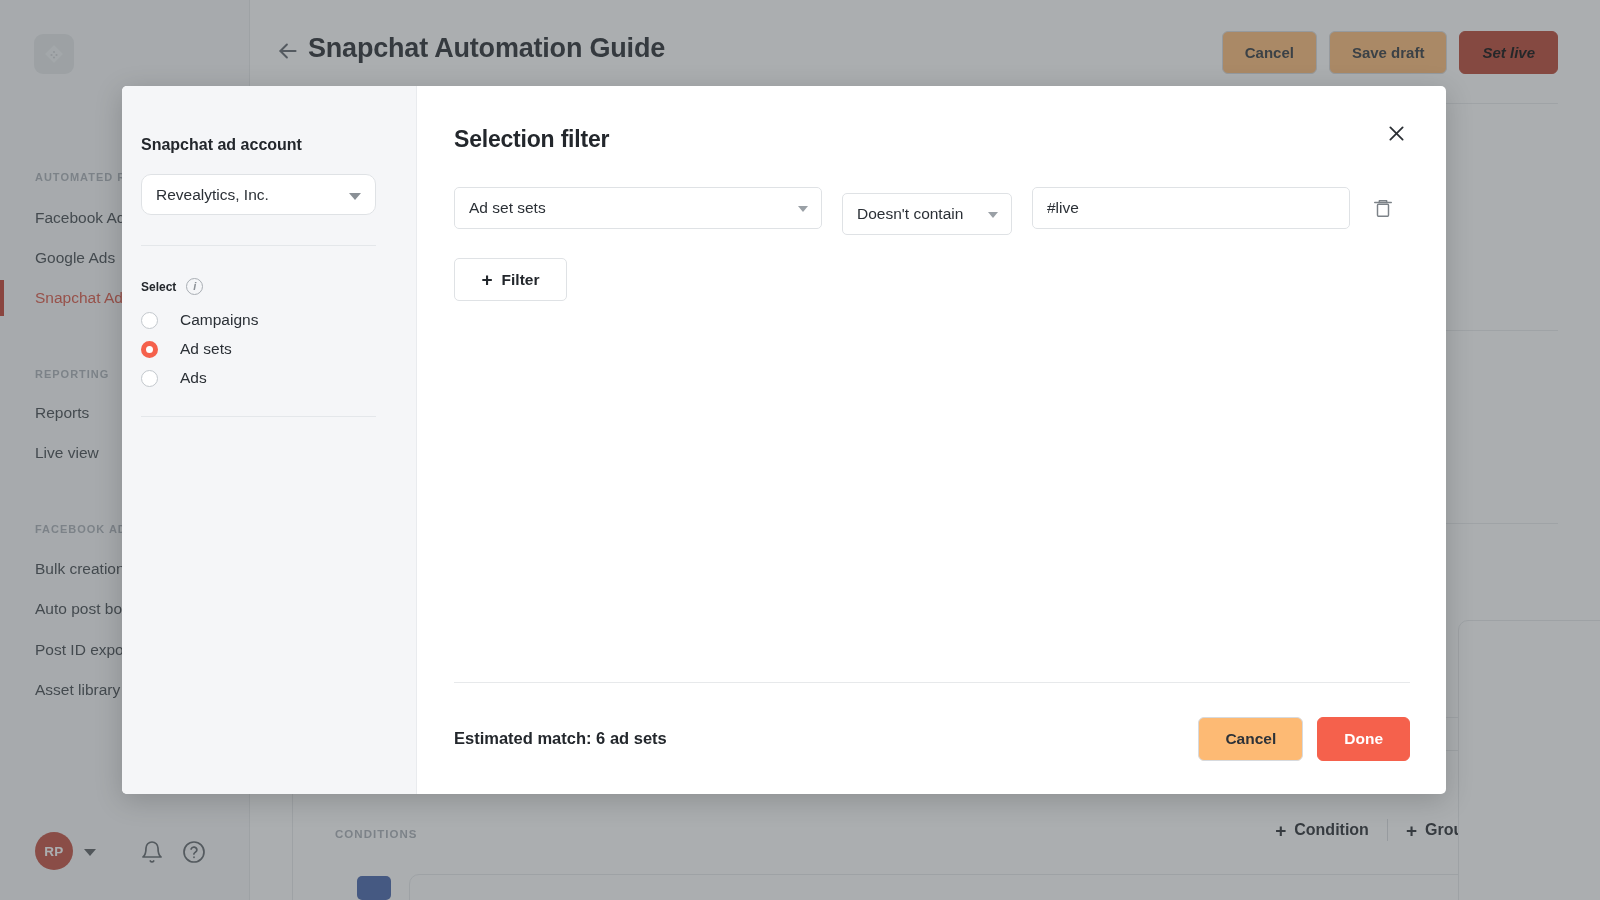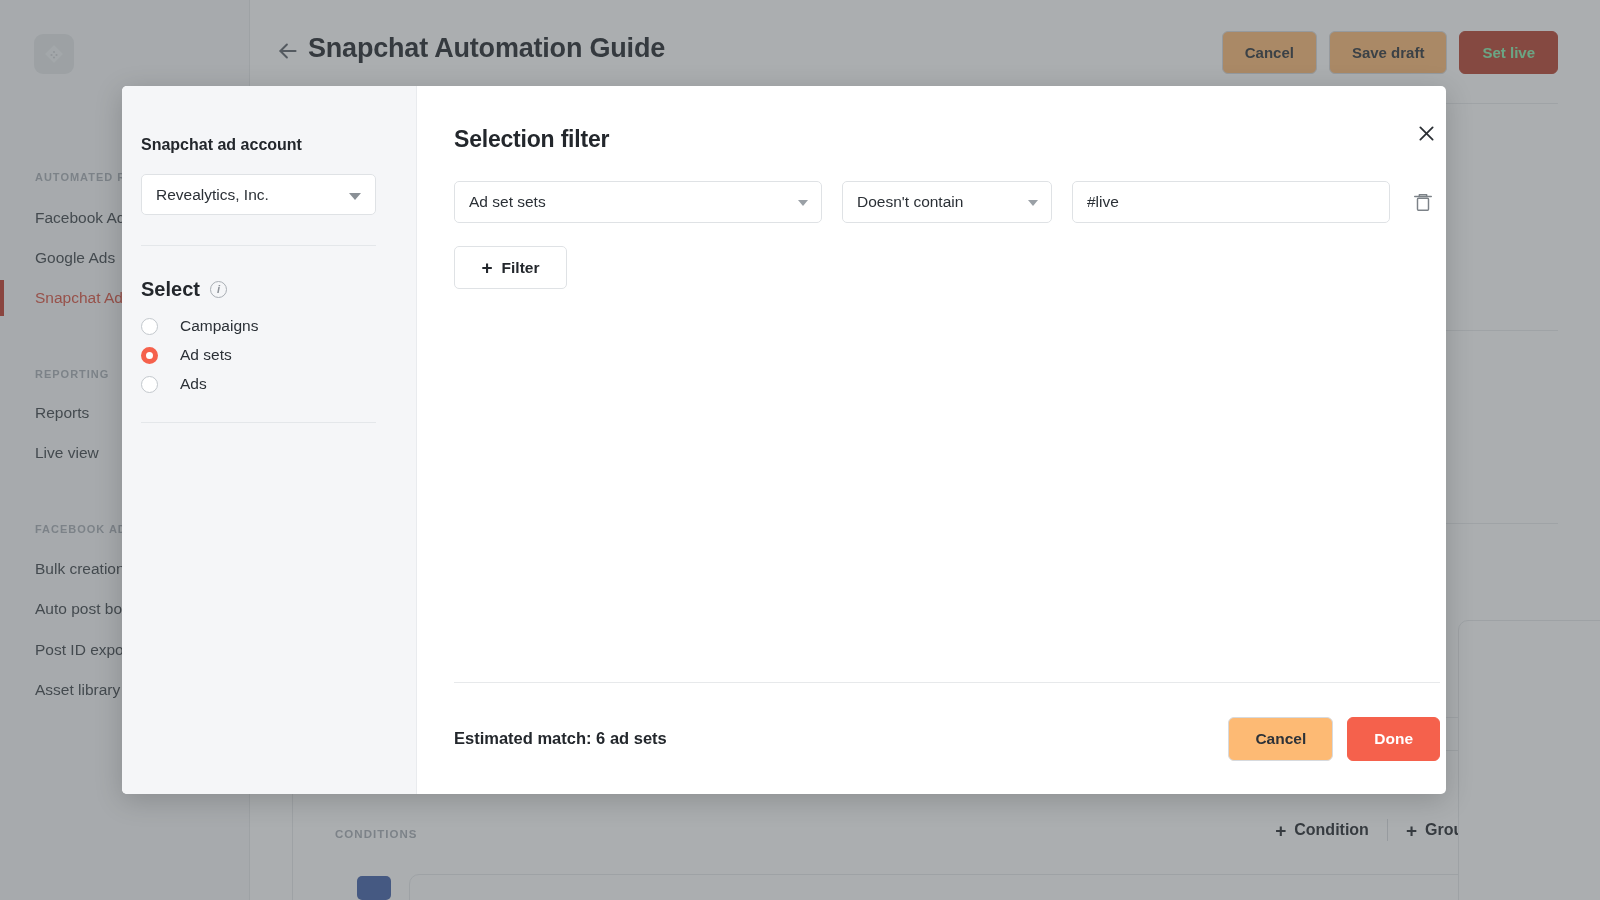--- a/index.html
+++ b/index.html
@@ -63,21 +63,21 @@
     position:absolute; left:58px; top:33px; font-size:27px; font-weight:700; color:#20242a;
     letter-spacing:-.2px; white-space:nowrap;
   }
   .btn {
     display:inline-flex; align-items:center; justify-content:center;
     border-radius:6px; font-size:15px; font-weight:700; cursor:pointer;
     border:1px solid #d7dade; background:#fdba74; color:#2d3238;
   }
   .top-actions{ position:absolute; right:42px; top:31px; display:flex; gap:12px; }
   .top-actions .btn{ height:43px; padding:0 22px; }
-  .btn-primary{ background:#b8412f; border-color:#b8412f; color:#86efac; }
+  .btn-primary{ background:#b8412f; border-color:#b8412f; color:#000000;font-style:italic; }
 
   
   .bg-card{
     position:absolute; background:#fff; border:1px solid #e7e9eb; border-radius:10px;
   }
   .bg-div{ position:absolute; height:1px; background:#e9ebed; }
   .bg-blue{ position:absolute; width:34px; height:24px; border-radius:5px; background:#3f5fa8; }
   .cond-label{
     position:absolute; font-size:11.5px; font-weight:700; letter-spacing:.09em;
     color:#a7adb4; text-transform:uppercase;
@@ -99,32 +99,32 @@
     box-shadow:0 6px 28px rgba(0,0,0,.18);
     overflow:hidden;
   }
   .modal-left{
     width:295px; background:#f5f6f8; border-right:1px solid #e9ebee;
     padding:50px 40px 0 19px; flex:none;
   }
   .ml-label{ font-size:16px; font-weight:700; color:#23272c; }
   .select-box{
     margin-top:20px; height:41px; background:#fff; border:1px solid #dfe2e5;
-    border-radius:5px; display:flex; align-items:center; padding:0 14px;
+    border-radius:10px; display:flex; align-items:center; padding:0 14px;
     font-size:15.5px; color:#2b3036; position:relative; cursor:pointer;
   }
   .select-box .caret{
     position:absolute; right:14px; top:50%; margin-top:-2px; width:0;height:0;
     border-left:6px solid transparent;border-right:6px solid transparent;
     border-top:7px solid #8a9096;
   }
   .ml-divider{ height:1px; background:#e4e7ea; margin:30px 0 0 0; }
 
   .select-head{ display:flex; align-items:center; gap:10px; margin-top:32px; }
-  .select-head .t{ font-size:20px; font-weight:700; color:#23272c;text-align:right; }
+  .select-head .t{ font-size:12px; font-weight:700; color:#23272c;text-align:right; }
   .info-ico{
     width:17px;height:17px;border-radius:50%;border:1.5px solid #a9aeb4;
     color:#8d9298; font-size:11px; font-weight:700; font-style:italic;
     display:flex;align-items:center;justify-content:center; line-height:1;
   }
   .radio-list{ margin-top:16px; display:flex; flex-direction:column; gap:11px; }
   .radio-row{ display:flex; align-items:center; gap:22px; cursor:pointer; }
   .radio{
     width:17px;height:17px;border-radius:50%;border:1.7px solid #c3c8cd;
     background:#fff; flex:none;
@@ -146,21 +146,21 @@
     height:42px; background:#fff; border:1px solid #dfe2e5; border-radius:5px;
     display:flex; align-items:center; padding:0 14px; font-size:15.5px; color:#2b3036;
     position:relative; cursor:pointer;
   }
   .field .caret{
     position:absolute; right:13px; top:50%; margin-top:-2px; width:0;height:0;
     border-left:5.5px solid transparent;border-right:5.5px solid transparent;
     border-top:6.5px solid #9aa0a6;
   }
   .f-dim{ width:368px; }
-  .f-op{ width:210px; }
+  .f-op{ width:170px;margin-top:12px; }
   .f-val{ width:318px; cursor:text; }
   .trash{ width:22px; height:24px; margin-left:2px; cursor:pointer; color:#7c8288; }
 
   .add-filter{
     margin-top:23px; height:43px; width:113px; border:1px solid #dfe2e5; border-radius:5px;
     background:#fff; display:flex; align-items:center; justify-content:center; gap:9px;
     font-size:15.5px; font-weight:700; color:#23272c; cursor:pointer;
   }
   .plus{ font-size:19px; font-weight:700; line-height:1; }
 
@@ -218,20 +218,37 @@
       <div class="nav-item" style="top:593px">
           <span>Auto post boosting</span>
         </div>
       <div class="nav-item" style="top:634px">
           <span>Post ID export</span>
         </div>
       <div class="nav-item" style="top:674px">
           <span>Asset library</span>
         </div>
 
+      <div class="sidebar-footer">
+        <div class="avatar">RP</div>
+        <div class="caret-small"></div>
+        <div class="bell">
+          <svg width="24" height="24" viewBox="0 0 24 24" fill="none" stroke="#5b6066" stroke-width="1.7" stroke-linecap="round" stroke-linejoin="round">
+            <path d="M18 8a6 6 0 0 0-12 0c0 7-3 9-3 9h18s-3-2-3-9"></path>
+            <path d="M13.7 21a2 2 0 0 1-3.4 0"></path>
+          </svg>
+        </div>
+        <div class="qmark">
+          <svg width="24" height="24" viewBox="0 0 24 24" fill="none" stroke="#5b6066" stroke-width="1.7" stroke-linecap="round" stroke-linejoin="round">
+            <circle cx="12" cy="12" r="10"></circle>
+            <path d="M9.1 9a3 3 0 0 1 5.8 1c0 2-3 2.6-3 4"></path>
+            <line x1="12" y1="17.2" x2="12" y2="17.3"></line>
+          </svg>
+        </div>
+      </div>
     </div>
 
     <div class="main">
       <div class="topbar">
         <div class="back-arrow">
           <svg width="26" height="26" viewBox="0 0 24 24" fill="none" stroke="currentColor" stroke-width="1.8" stroke-linecap="round" stroke-linejoin="round">
             <line x1="19" y1="12" x2="5" y2="12"></line>
               <polyline points="11 18 5 12 11 6"></polyline>
           </svg>
         </div>

